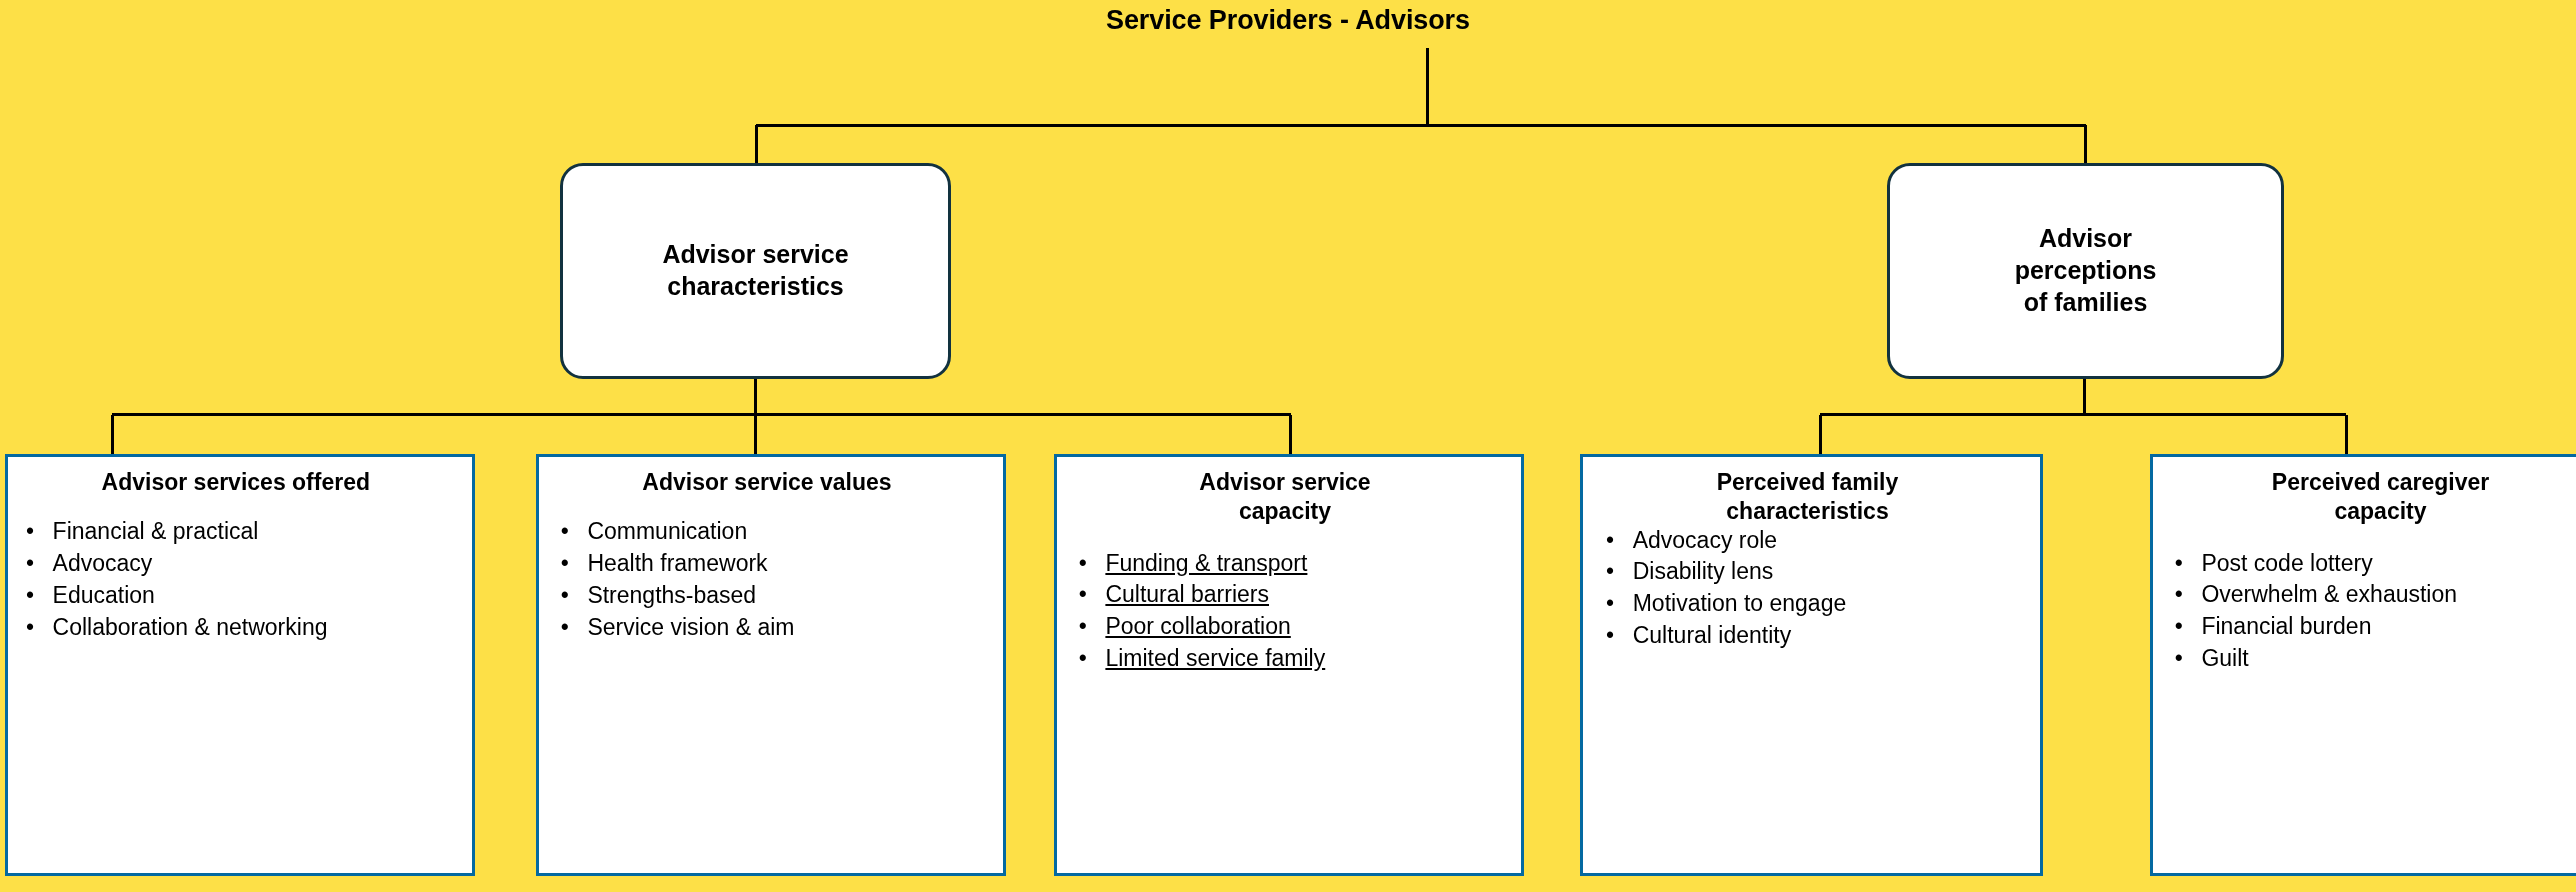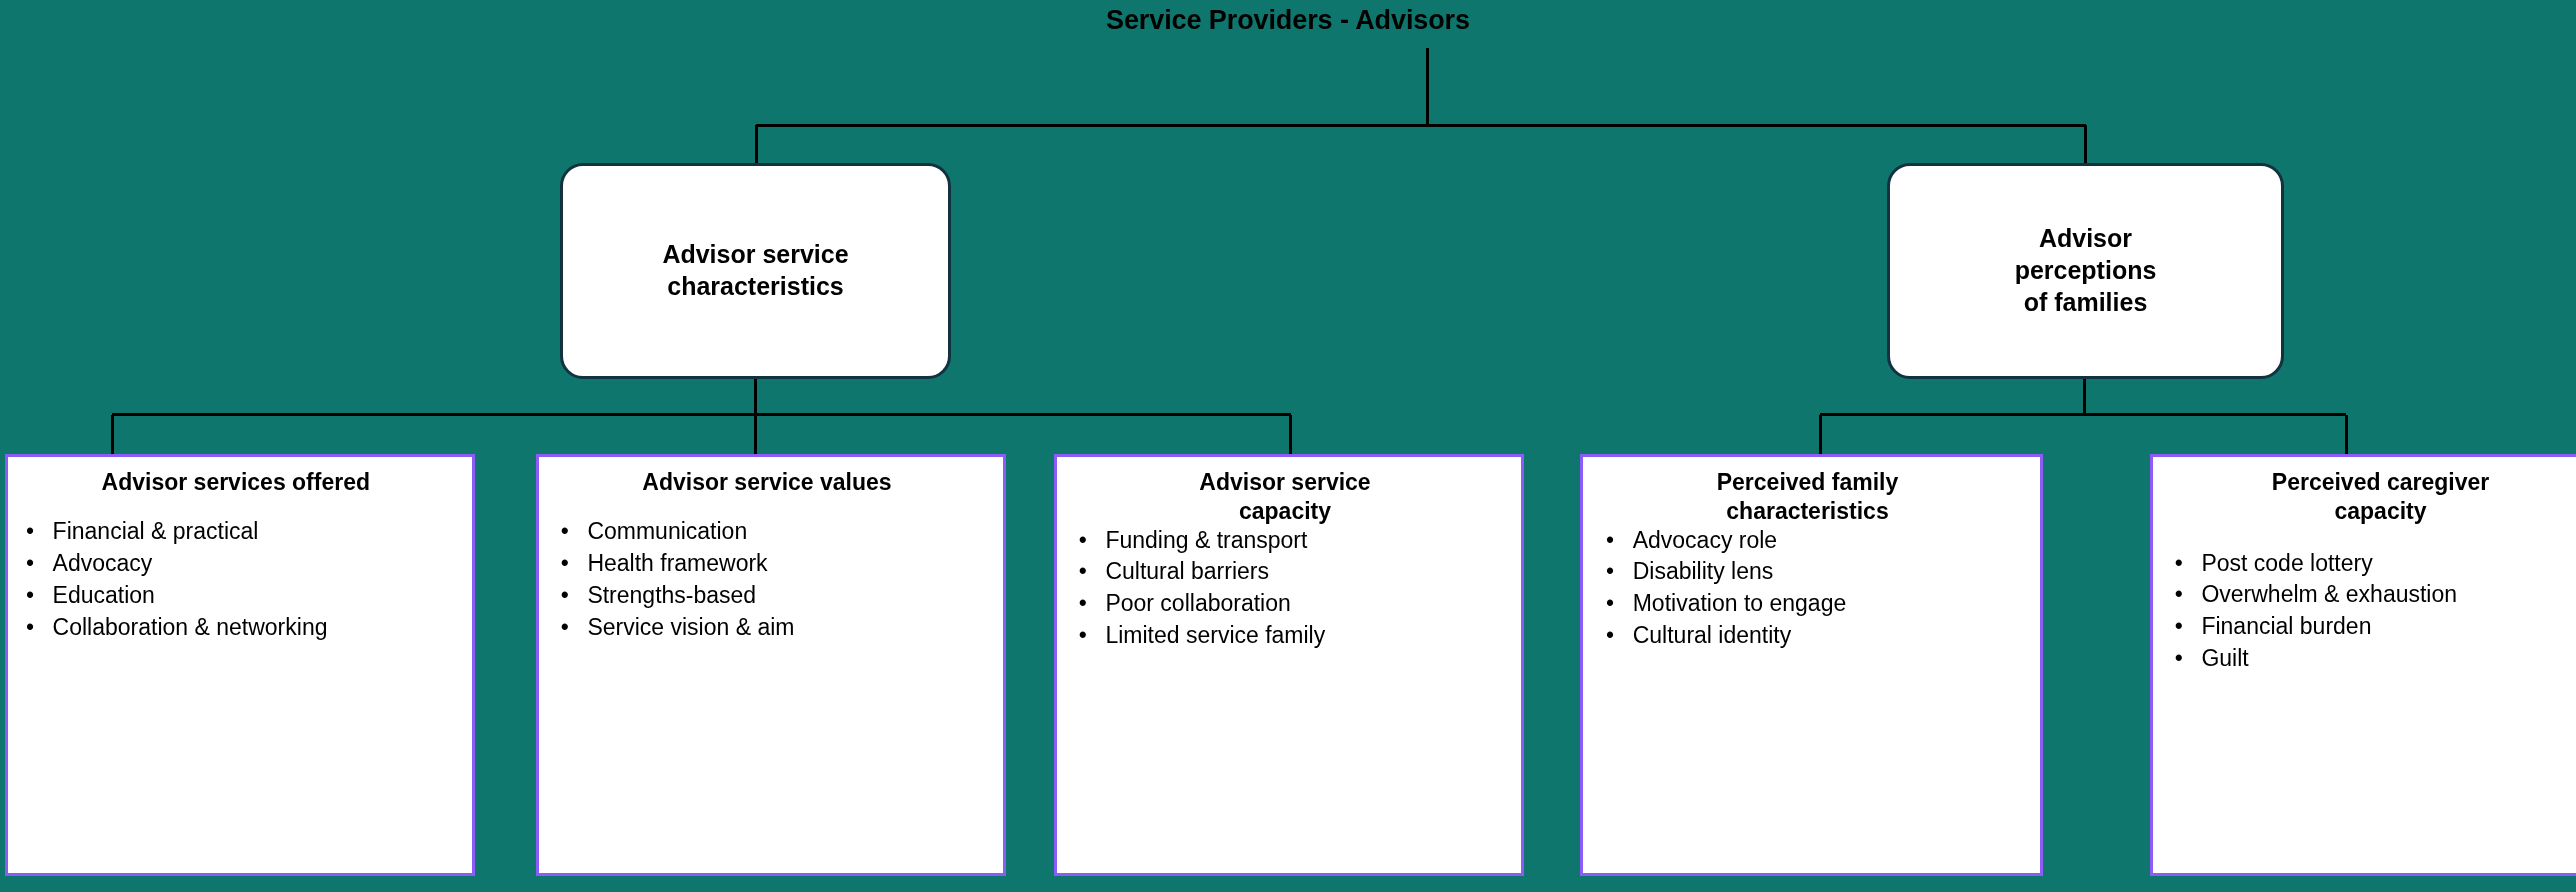--- a/index.html
+++ b/index.html
@@ -10,21 +10,21 @@
   body {
     font-family: "Liberation Sans", sans-serif;
     color: #000000;
     -webkit-font-smoothing: antialiased;
   }
 
   #canvas {
     position: relative;
     width: 2576px;
     height: 892px;
-    background: #0f766e;
+    background: #fde047;
     overflow: hidden;
   }
 
   
   #root-title {
     position: absolute;
     left: 0;
     top: 4.8px;
     width: 2576px;
     text-align: center;
@@ -70,21 +70,21 @@
     white-space: pre-line;
   }
 
   #theme-left  { left: 560px;  top: 163px; width: 391px; height: 216px; }
   #theme-right { left: 1887px; top: 163px; width: 397px; height: 216px; text-align: center; }
 
   
   .sub-box {
     position: absolute;
     box-sizing: border-box;
-    border: 3px solid #8b5cf6;
+    border: 3px solid #0369a1;
     background: #ffffff;
     top: 454px;
     height: 422px;
     padding: 11px 8px 0 0;
   }
   .sub-box .sub-title {
     font-size: 23px;
     font-weight: bold;
     line-height: 1.25;
     text-align: center;
@@ -114,21 +114,21 @@
     line-height: 1.28;
   }
 
   #sub-1 { left: 4.8px;    width: 470px; }
   #sub-1 ul { margin-top: 20.5px; margin-left: 4.8px; }
 
   #sub-2 { left: 536px;  width: 470px; }
   #sub-2 ul { margin-top: 20.5px; margin-left: 8.4px; }
 
   #sub-3 { left: 1054px; width: 470px; }
-  #sub-3 ul { margin-left: 8.4px; }
+  #sub-3 ul { margin-top: 23px; margin-left: 8.4px; text-decoration: underline; }
 
   #sub-4 { left: 1580px; width: 463px; }
   #sub-4 ul { margin-left: 9.7px; }
 
   #sub-5 { left: 2104px; width: 469px; margin-left: 46px; }
   #sub-5 ul { margin-top: 23px; margin-left: 8.4px; }
 </style>
 </head>
 <body>
 

